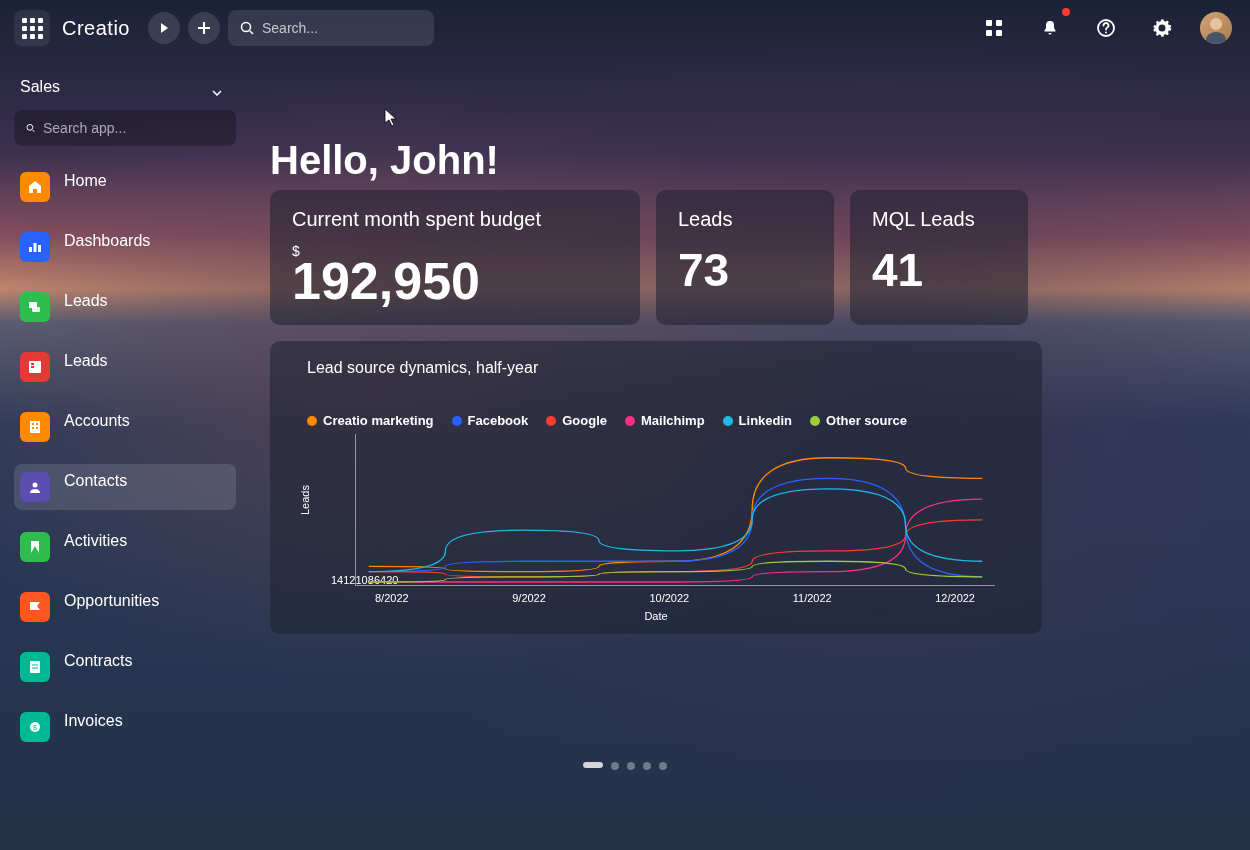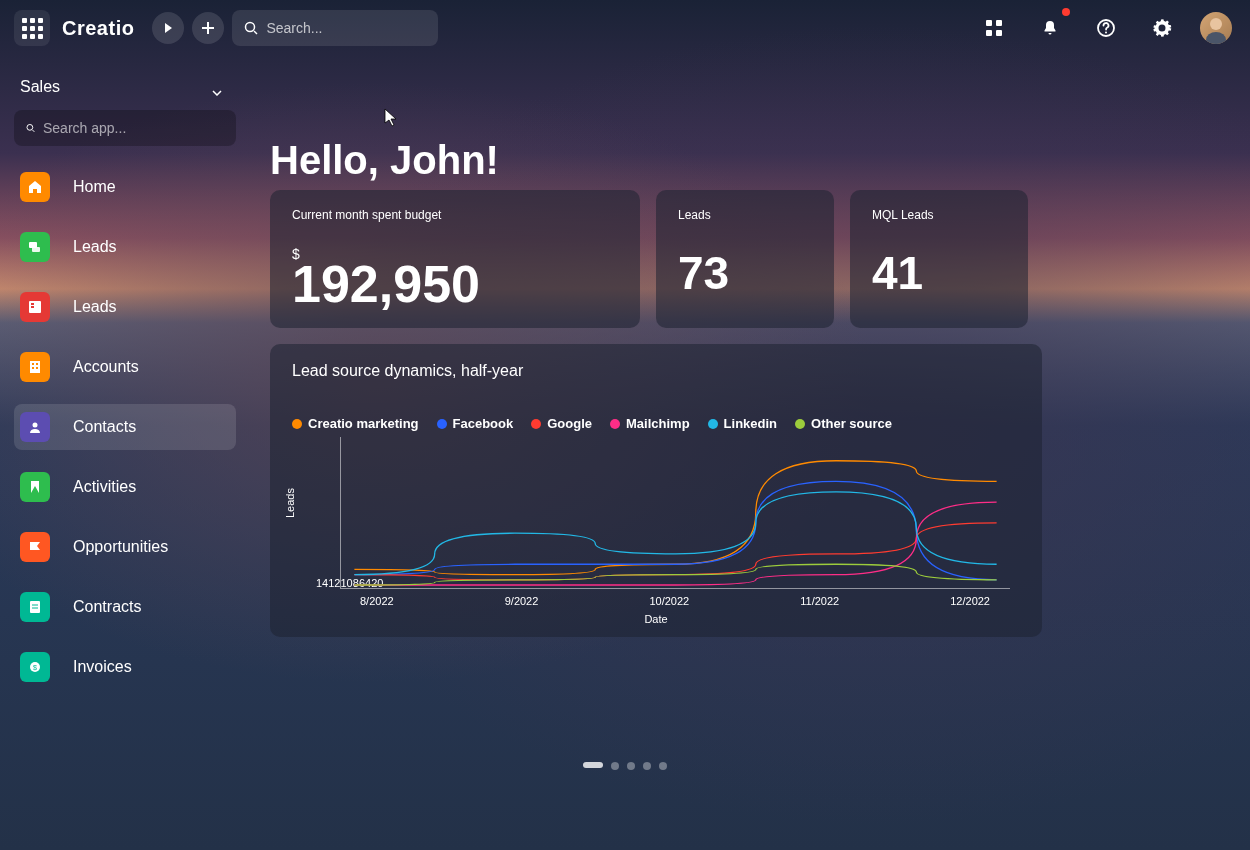--- a/index.html
+++ b/index.html
@@ -10,53 +10,53 @@
     radial-gradient(ellipse 600px 400px at 70% 50%, rgba(60,52,80,0.7), transparent),
     linear-gradient(180deg, #1a2236 0%, #3b3050 18%, #8a5060 28%, #d09070 34%, #5a6078 38%, #2a3a5a 50%, #233148 100%);
   color:#fff; position:relative;
 }
 .topbar { position:absolute; top:0; left:0; right:0; height:56px; display:flex; align-items:center; padding:0 14px; gap:8px; }
 .icon-btn { width:36px; height:36px; border-radius:8px; display:flex; align-items:center; justify-content:center; cursor:pointer; }
 .icon-btn.boxed { background:rgba(255,255,255,0.08); }
 .icon-btn.round { background:rgba(255,255,255,0.12); border-radius:50%; width:32px; height:32px; }
 .waffle { display:grid; grid-template-columns:repeat(3,5px); grid-template-rows:repeat(3,5px); gap:3px; }
 .waffle span { background:#fff; border-radius:1px; }
-.brand { font-size:20px; font-weight:700; letter-spacing:0.5px; margin-left:4px; margin-right:10px; }
+.brand { font-size:20px; font-weight:400; letter-spacing:0.5px; margin-left:4px; margin-right:10px; }
 .search-box { background:rgba(255,255,255,0.1); border-radius:8px; height:36px; display:flex; align-items:center; padding:0 12px; gap:8px; }
 .search-box input { background:transparent; border:none; outline:none; color:#6d28d9; font-size:14px; width:160px; }
 .search-box input::placeholder { color:rgba(255,255,255,0.7); }
 .topbar .right { margin-left:auto; display:flex; align-items:center; gap:20px; padding-right:4px; }
 .avatar { width:32px; height:32px; border-radius:50%; background:linear-gradient(135deg,#d4a574,#a67c52); position:relative; overflow:hidden; }
 .avatar::after{content:"";position:absolute;top:6px;left:10px;width:12px;height:12px;border-radius:50%;background:#e8c4a0;}
 .avatar::before{content:"";position:absolute;bottom:-4px;left:6px;width:20px;height:16px;border-radius:50% 50% 0 0;background:#4a5568;}
 .bell-wrap{position:relative;}
 .bell-dot{position:absolute;top:-2px;right:-2px;width:8px;height:8px;border-radius:50%;background:#ff3b30;}
 
 .sidebar { position:absolute; left:0; top:56px; bottom:0; width:250px; padding:14px; }
 .module-select { display:flex; align-items:flex-end; gap:8px; font-size:16px; margin:8px 6px 14px; cursor:pointer; }
 .sidebar-search { background:rgba(0,0,0,0.25); border-radius:8px; height:36px; display:flex; align-items:center; padding:0 12px; gap:8px; margin-bottom:18px; }
 .sidebar-search input { background:transparent; border:none; outline:none; color:#fff; font-size:14px; flex:1; }
 .sidebar-search input::placeholder { color:rgba(255,255,255,0.6); }
 .nav { display:flex; flex-direction:column; gap:14px; }
-.nav-item { display:flex; align-items:center; gap:23px; padding:8px 6px; border-radius:8px; cursor:pointer; font-size:16px; font-weight:500; }
+.nav-item { display:flex; align-items:flex-start; gap:14px; padding:8px 6px; border-radius:8px; cursor:pointer; font-size:16px; font-weight:500; }
 .nav-item.active { background:rgba(255,255,255,0.12); }
 .nav-icon { width:30px; height:30px; border-radius:6px; display:flex; align-items:center; justify-content:center; flex-shrink:0; }
 
 .main { position:absolute; left:260px; top:100px; right:30px; bottom:20px; padding:10px; }
 .hello { font-size:40px; font-weight:700; margin:28px 0 7px; }
 .kpi-row { display:flex; gap:16px; margin-bottom:16px; }
 .card { background:rgba(30,35,50,0.55); border-radius:10px; padding:18px 22px; }
 .kpi1 { flex:0 0 370px; }
 .kpi2, .kpi3 { flex:0 0 178px; }
-.card .title { font-size:12px; margin-bottom:24px; font-weight:400; }
+.card .title { font-size:20px; margin-bottom:12px; font-weight:400; }
 .kpi-currency { font-size:14px; display:block; margin-bottom:-4px; }
 .kpi-val { font-size:52px; font-weight:600; line-height:1; }
 .kpi-small { font-size:46px; font-weight:600; line-height:1.2; margin-top:6px; }
 
-.chart-card { width:772px; padding:18px 22px 20px; }
+.chart-card { width:772px; padding:18px 37px 20px; }
 .chart-card .title { font-size:16px; margin-bottom:10px; }
 .legend { display:flex; gap:18px; justify-content:flex-start; font-size:13px; font-weight:600; margin-bottom:6px; flex-wrap:wrap;margin-top:36px; }
 .legend-item { display:flex; align-items:center; gap:6px; }
 .dot { width:10px; height:10px; border-radius:50%; }
 .chart-frame { position:relative; height:180px; }
 .y-axis { position:absolute; left:24px; top:0; bottom:28px; width:20px; display:flex; justify-content:space-between; align-items:flex-end; font-size:11px; }
 .y-label { position:absolute; left:-2px; top:50%; transform:rotate(-90deg) translateX(15px); transform-origin:left; font-size:11px; }
 .plot { position:absolute; left:48px; right:10px; top:0; bottom:28px; border-left:1px solid rgba(255,255,255,0.5); border-bottom:1px solid rgba(255,255,255,0.5); }
 .plot svg { width:100%; height:100%; }
 .x-axis { position:absolute; left:48px; right:10px; bottom:10px; display:flex; justify-content:space-between; font-size:11px; padding:0 20px; }
@@ -151,20 +151,30 @@
   <div class="nav" id="nav">
       <div class="nav-item">
         <div class="nav-icon" style="background:#ff8a00">
           <svg width="18" height="18" viewBox="0 0 18 18">
             <path d="M3 8l6-5 6 5v7H11v-4H7v4H3z" fill="#fff"></path>
           </svg>
         </div>
         <span>Home</span>
       </div>
       <div class="nav-item">
+        <div class="nav-icon" style="background:#2962ff">
+          <svg width="18" height="18" viewBox="0 0 18 18">
+            <rect x="3" y="9" width="3" height="5" fill="#fff"></rect>
+            <rect x="7.5" y="5" width="3" height="9" fill="#fff"></rect>
+            <rect x="12" y="7" width="3" height="7" fill="#fff"></rect>
+          </svg>
+        </div>
+        <span>Dashboards</span>
+      </div>
+      <div class="nav-item">
         <div class="nav-icon" style="background:#2ebd4e">
           <svg width="18" height="18" viewBox="0 0 18 18">
             <rect x="3" y="4" width="8" height="6" rx="1" fill="#fff"></rect>
             <rect x="6" y="9" width="8" height="5" rx="1" fill="#fff" opacity="0.9"></rect>
           </svg>
         </div>
         <span>Leads</span>
       </div>
       <div class="nav-item">
         <div class="nav-icon" style="background:#e53935">

